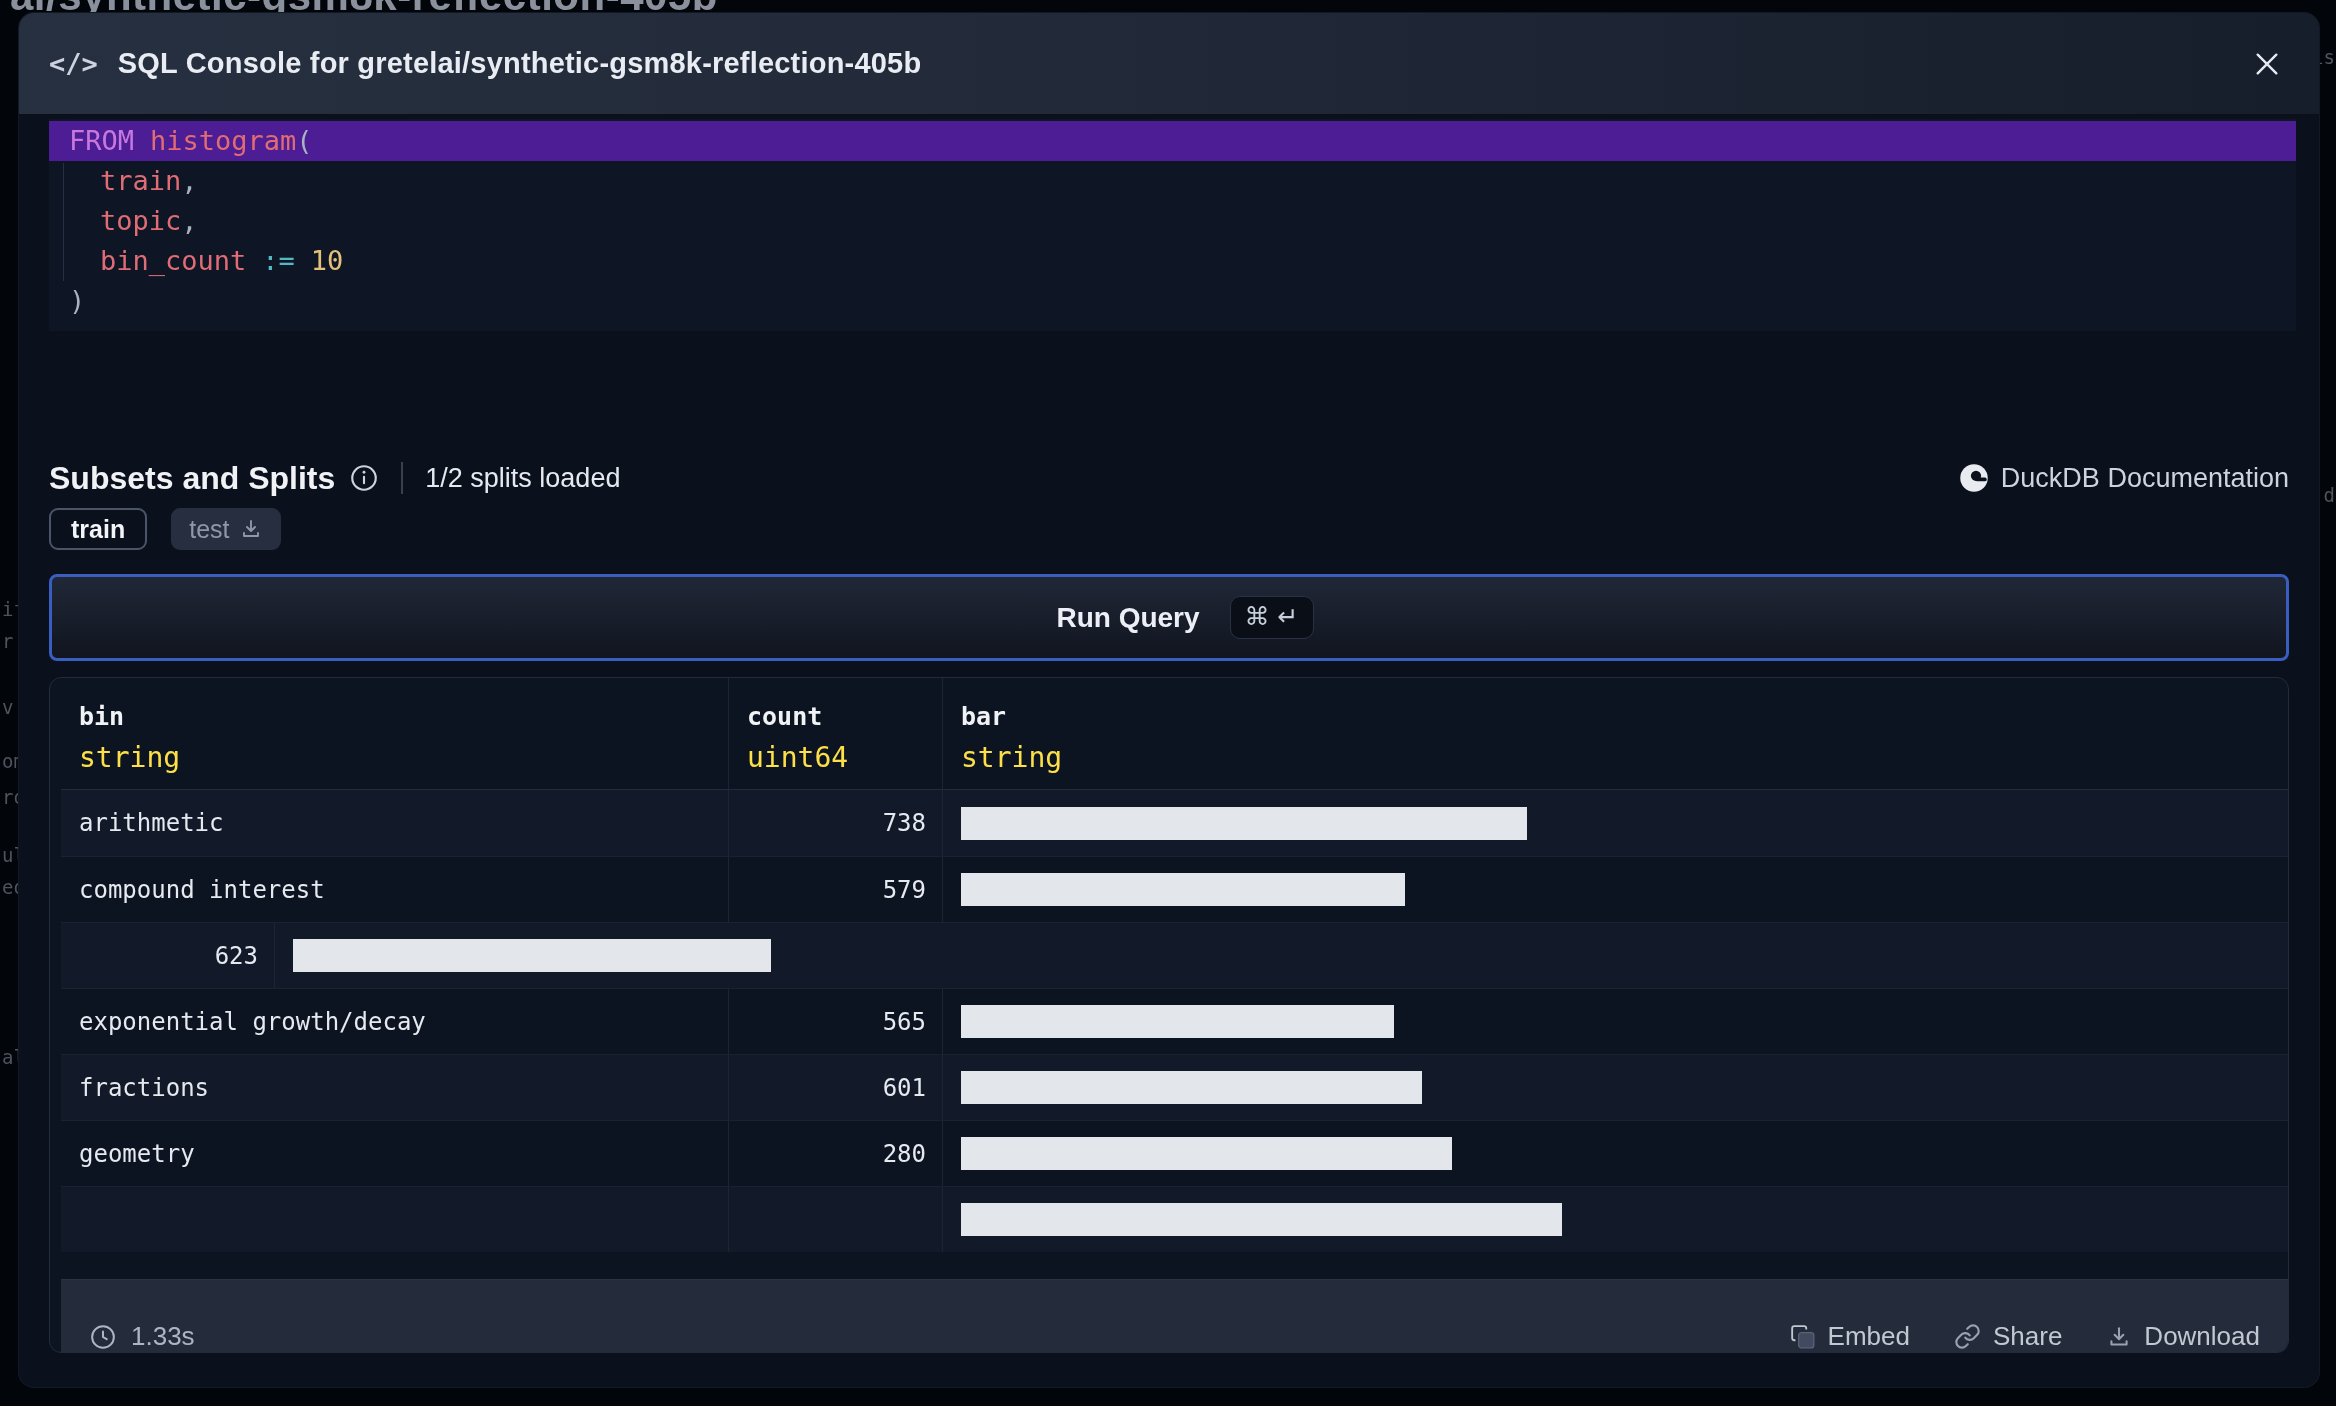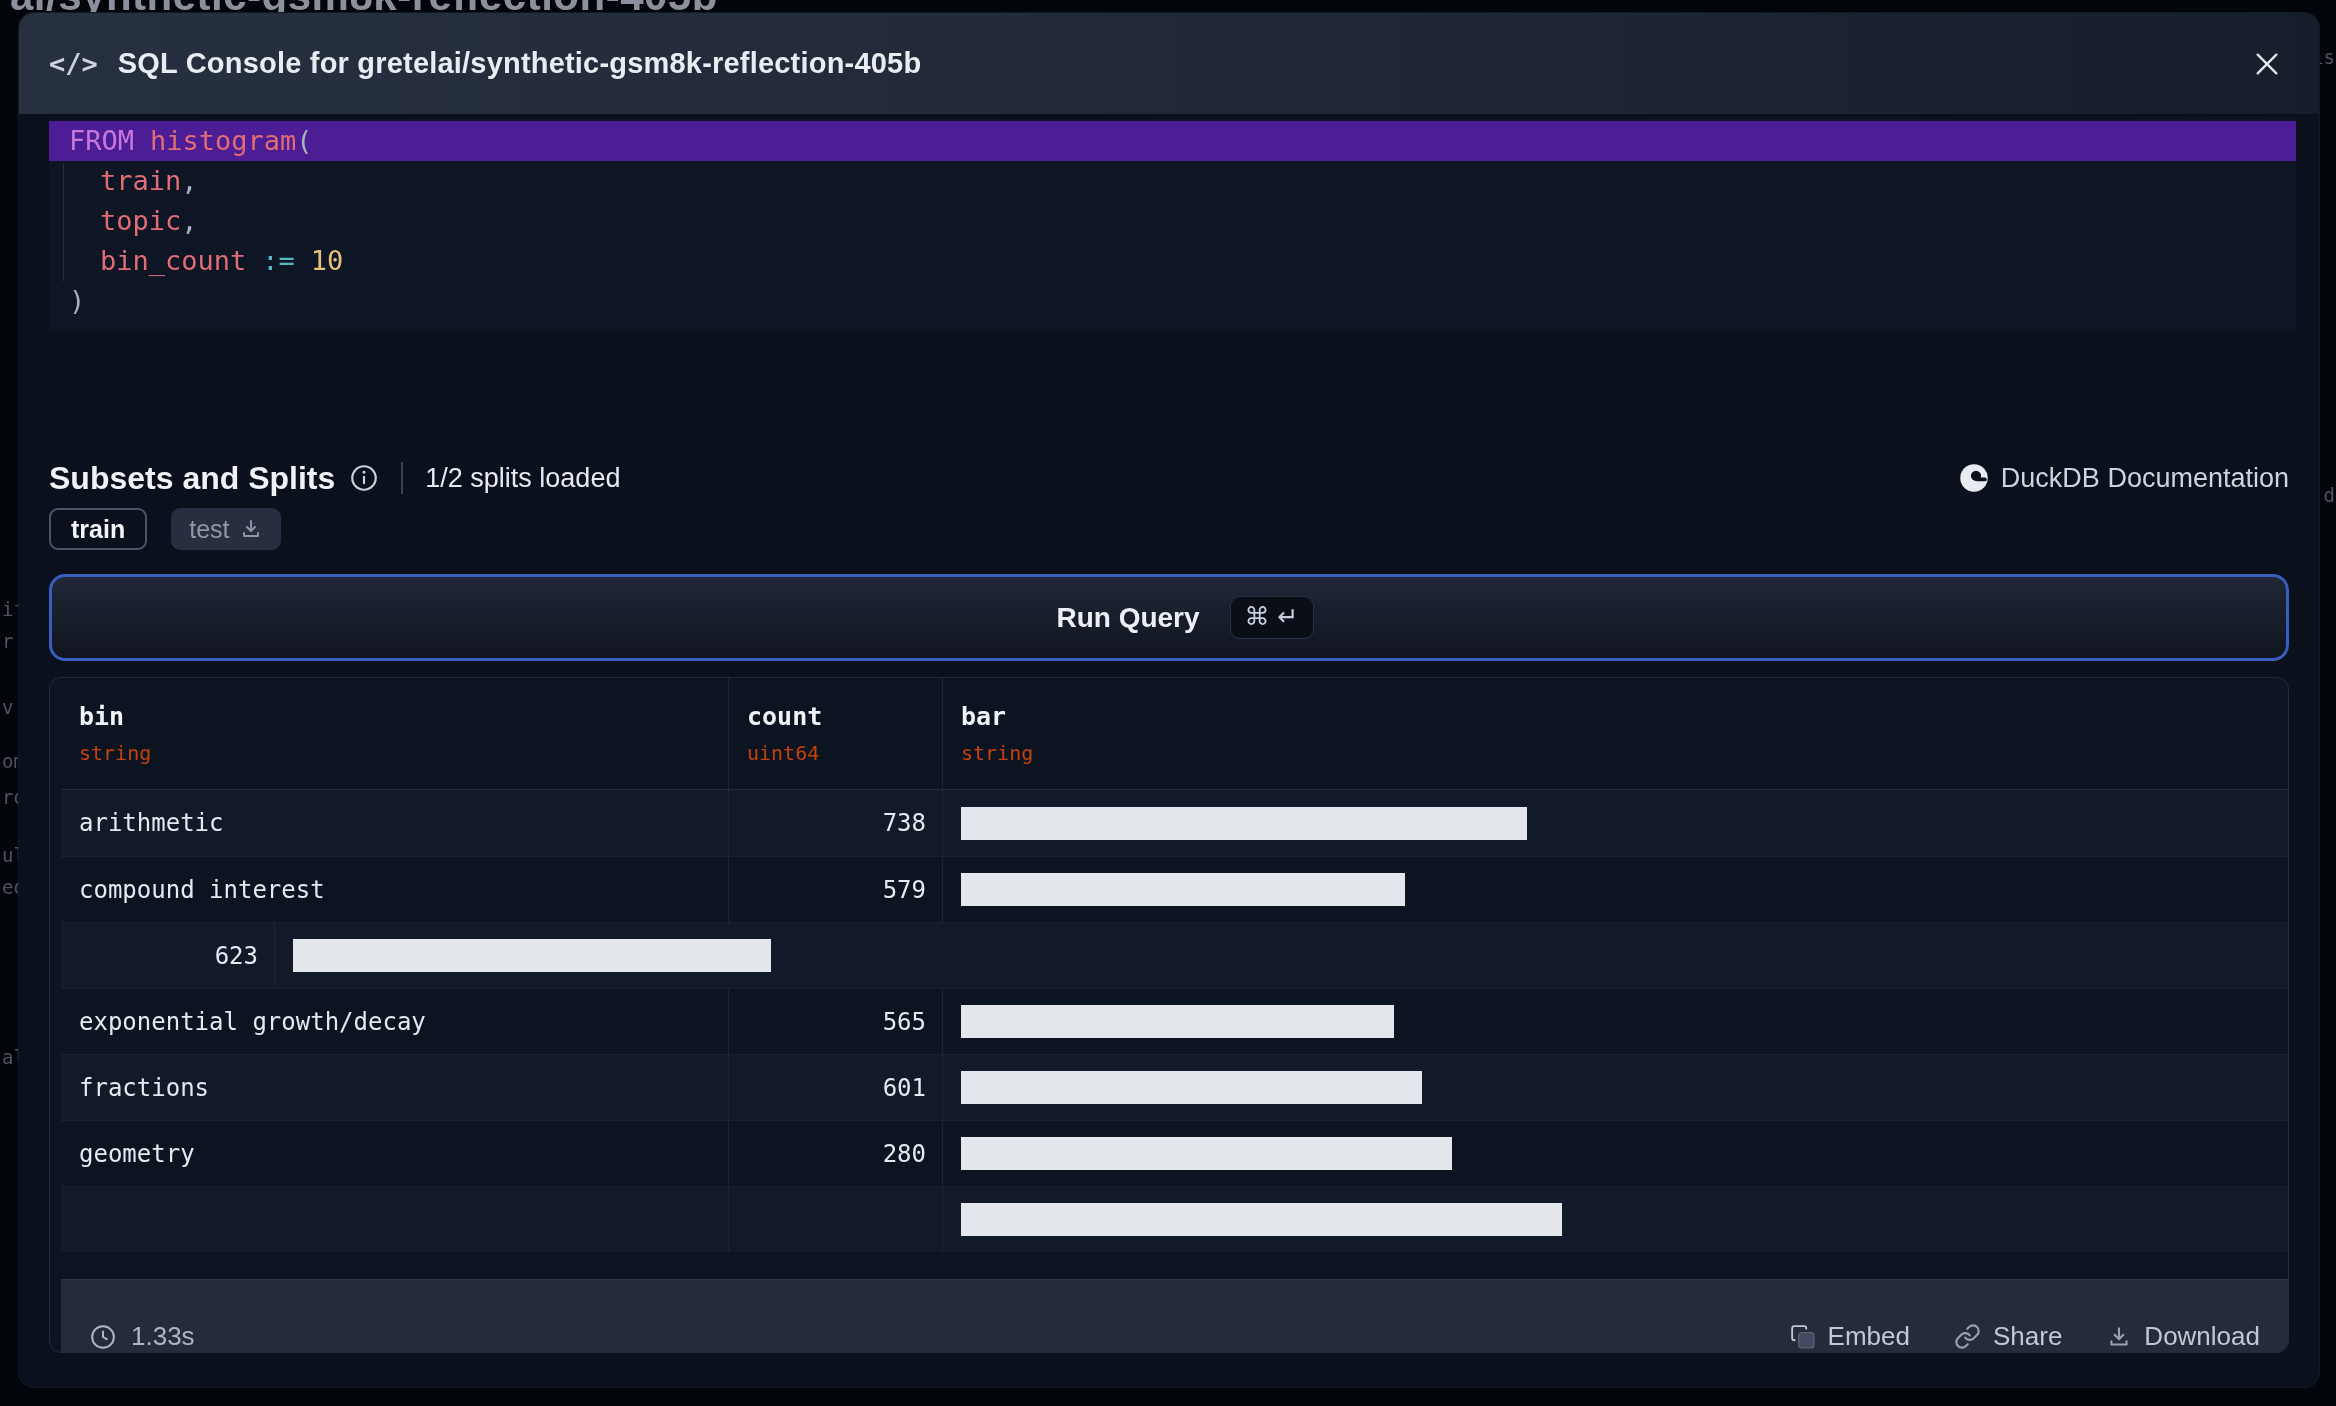--- a/index.html
+++ b/index.html
@@ -83,21 +83,21 @@
   .splits-row{ position:absolute; left:30px; top:495px; height:42px; display:flex; gap:24px; }
   .split-btn{ height:42px; border-radius:9px; display:flex; align-items:center;
     font-size:25px; cursor:pointer; }
   .split-active{ background:transparent; border:2px solid #4b5468; color:#f2f4f8;
     font-weight:bold; padding:0 20px; }
   .split-idle{ background:#272e3f; border:none; color:#8f97a9; padding:0 18px; gap:10px; }
 
   
   .run-query{
     position:absolute; left:30px; right:30px; top:561px; height:87px;
-    border-radius:16px; border:3px solid #3a5dc0;
+    border-radius:8px; border:3px solid #3a5dc0;
     background:linear-gradient(180deg,#202737 0%,#10151f 100%);
     display:flex; align-items:center; justify-content:center; cursor:pointer;padding-left:32px;
   }
   .run-label{ font-size:28px; font-weight:bold; color:#eceff5; }
   .keycap{
     margin-left:30px; padding:5px 14px 7px; background:#0a0e17;
     border:1px solid #293248; border-radius:10px;
     font-family:"DejaVu Sans", sans-serif; font-size:25px; color:#c7cdda;
     display:flex; align-items:center; gap:8px;
   }
@@ -106,21 +106,21 @@
   .results{
     position:absolute; left:30px; right:30px; top:664px; height:676px;
     border:1px solid #232b3c; border-radius:12px; overflow:hidden;
     background:#0d1421; display:flex; flex-direction:column;
     font-family:"DejaVu Sans Mono", monospace;
     padding-left:11px;
   }
   .thead{ display:flex; height:112px; border-bottom:1px solid #232b3c; flex:none; }
   .th{ padding:24px 18px 0; }
   .th .col-name{ font-size:25px; font-weight:bold; color:#f0f2f6; display:block; }
-  .th .col-type{ font-size:20px; color:#c2410c; display:block; margin-top:10px; }
+  .th .col-type{ font-size:28px; color:#fde047; display:block; margin-top:10px; }
   .col-bin{ width:668px; border-right:1px solid #1d2533; flex:none; }
   .col-count{ width:214px; border-right:1px solid #1d2533; flex:none; }
   .col-bar{ flex:1; }
   .tbody{ flex:1; overflow:hidden; display:flex; flex-direction:column; }
   .tr{ display:flex; height:66px; flex:none; border-top:1px solid #1a2230; }
   .tr:first-child{ border-top:none; }
   .tr:nth-child(odd){ background:#121a2a; }
   .tr:nth-child(even){ background:#0d1421; }
   .td{ display:flex; align-items:center; font-size:24px; color:#e6e9ef; }
   .td.col-bin{ padding-left:18px; }

